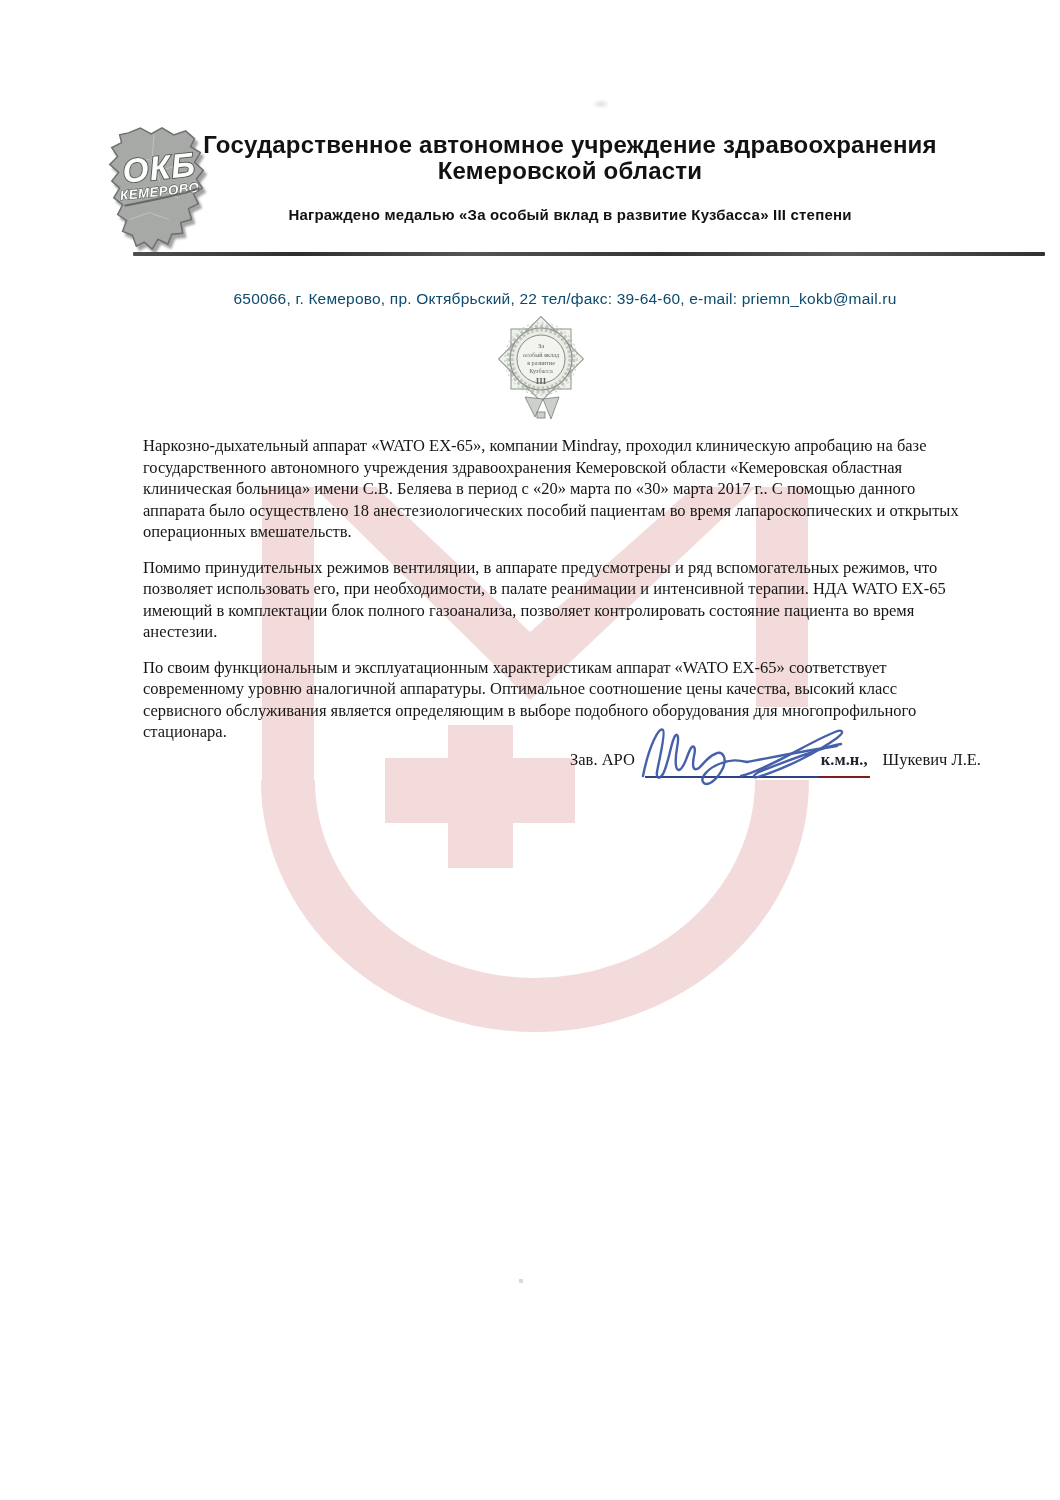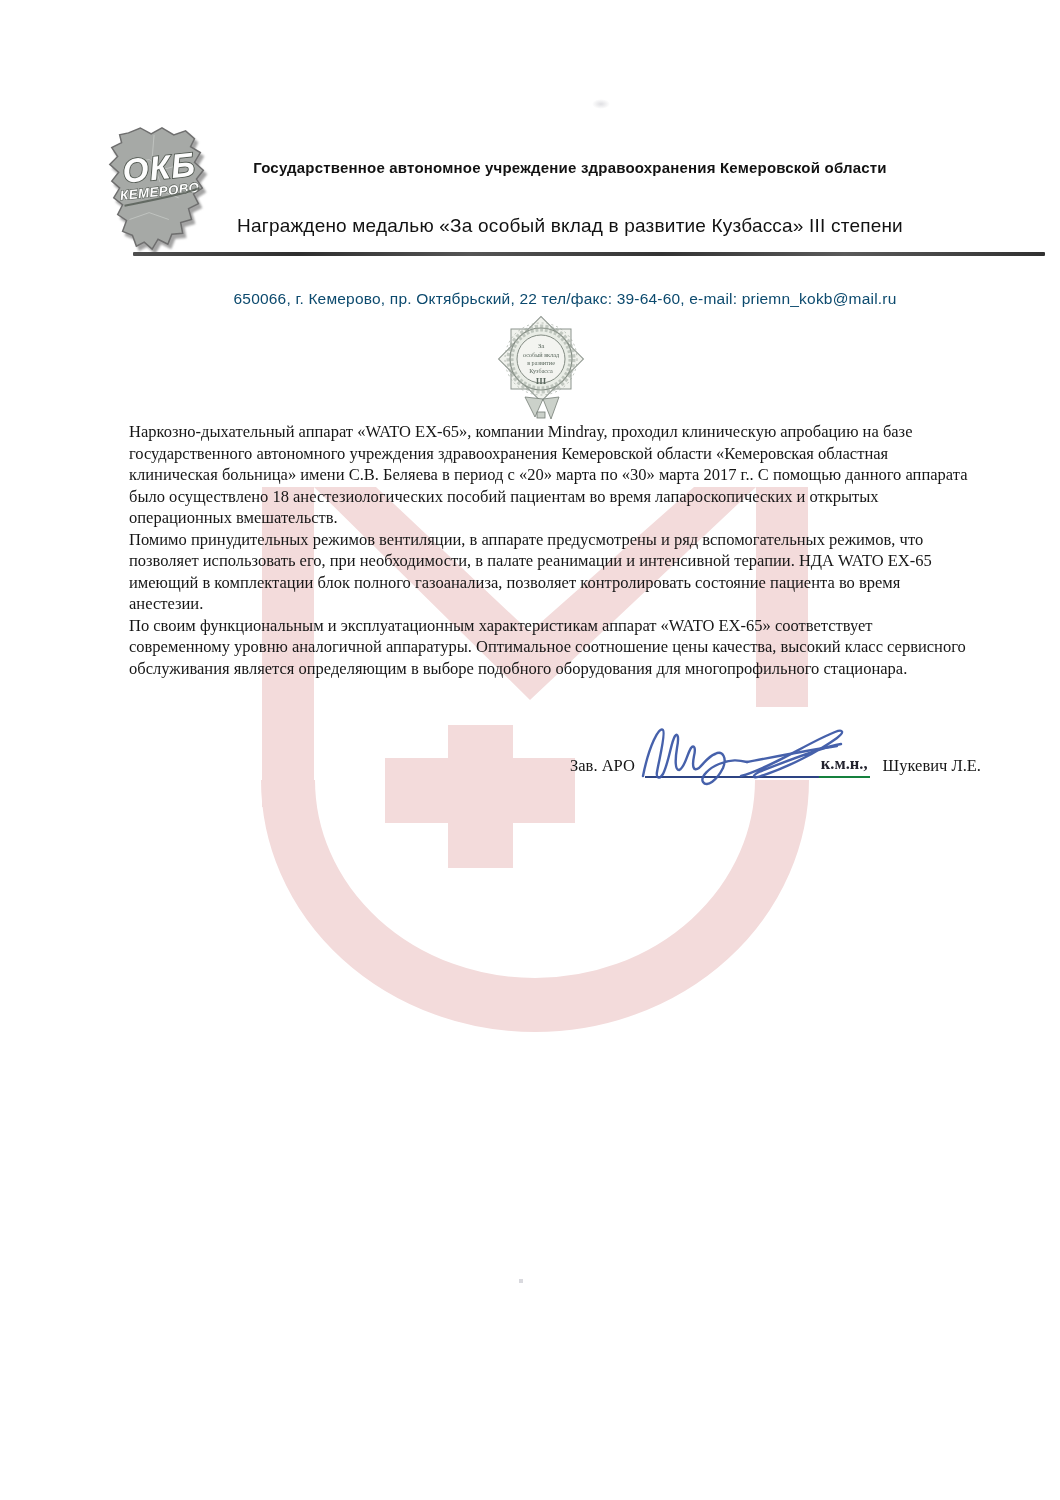--- a/index.html
+++ b/index.html
@@ -9,51 +9,51 @@
     font-family:"Liberation Serif", serif;color:#1a1a1a;
   }
   
   .watermark{position:absolute;left:240px;top:460px;width:590px;height:590px;z-index:0;}
   
   .logo{position:absolute;left:95px;top:125px;width:130px;height:128px;z-index:2;}
   .org-lines{
     position:absolute;left:180px;top:132px;width:780px;text-align:center;z-index:2;
     font-family:"Liberation Sans", sans-serif;color:#121212;
   }
-  .org-line1{font-size:15px;font-weight:600;letter-spacing:.2px;line-height:26px;margin-top:23px;}
+  .org-line1{font-size:24px;font-weight:600;letter-spacing:.2px;line-height:26px;}
   .org-line2{font-size:16.5px;font-weight:600;letter-spacing:.3px;line-height:24px;}
-  .award-line{font-size:19px;font-weight:400;margin-top:34px;letter-spacing:.2px;}
+  .award-line{font-size:15px;font-weight:700;margin-top:22px;letter-spacing:.2px;}
   .rule{
     position:absolute;left:133px;top:252px;width:912px;height:4px;z-index:2;
     background:linear-gradient(90deg,#4f4f4f,#2e2e2e 18%,#555 37%,#333 58%,#5a5a5a 78%,#303030);
     border-radius:1px;
   }
   .contact-line{
     position:absolute;left:130px;top:290px;width:870px;text-align:center;z-index:2;
     font-family:"Liberation Sans", sans-serif;font-size:15.5px;color:#0c4a6e;letter-spacing:.2px;
   }
   .medal{position:absolute;left:485px;top:313px;width:112px;height:108px;z-index:2;opacity:.85;}
   
   .body-text{
     position:absolute;left:129px;top:421px;width:846px;z-index:2;
     font-size:16.5px;line-height:21.5px;color:#161616;text-align:left;
   }
-  .body-text p{margin:0;}
+  .body-text p{margin:14px;}
   
   .sig-row{
     position:absolute;left:570px;top:750px;z-index:3;height:28px;
-    display:flex;align-items:flex-end;font-size:16.5px;color:#161616;white-space:nowrap;
+    display:flex;font-size:16.5px;color:#161616;white-space:nowrap;
   }
   .sig-title{padding-bottom:2px;}
   .sig-line{
     position:relative;display:inline-block;width:174px;height:26px;margin-left:10px;
     border-bottom:2px solid #2d4483;
   }
   .sig-autograph{position:absolute;left:-8px;bottom:-14px;width:252px;height:72px;overflow:visible;pointer-events:none;}
-  .sig-cred{border-bottom:2px solid #15803d;padding:0 2px 2px 2px;color:#23232e;font-weight:600;}
+  .sig-cred{border-bottom:2px solid #7f1d1d;padding:0 2px 2px 2px;color:#23232e;font-weight:600;}
   .sig-name{margin-left:13px;padding-bottom:2px;}
   
   .artifact-smudge{
     position:absolute;left:592px;top:99px;width:18px;height:10px;z-index:1;border-radius:50%;
     background:radial-gradient(ellipse at center, rgba(110,110,125,.22), rgba(110,110,125,0) 70%);
   }
   .artifact-dot{
     position:absolute;left:519px;top:1279px;width:4px;height:4px;z-index:1;
     background:#c9c9d0;opacity:.7;
   }

